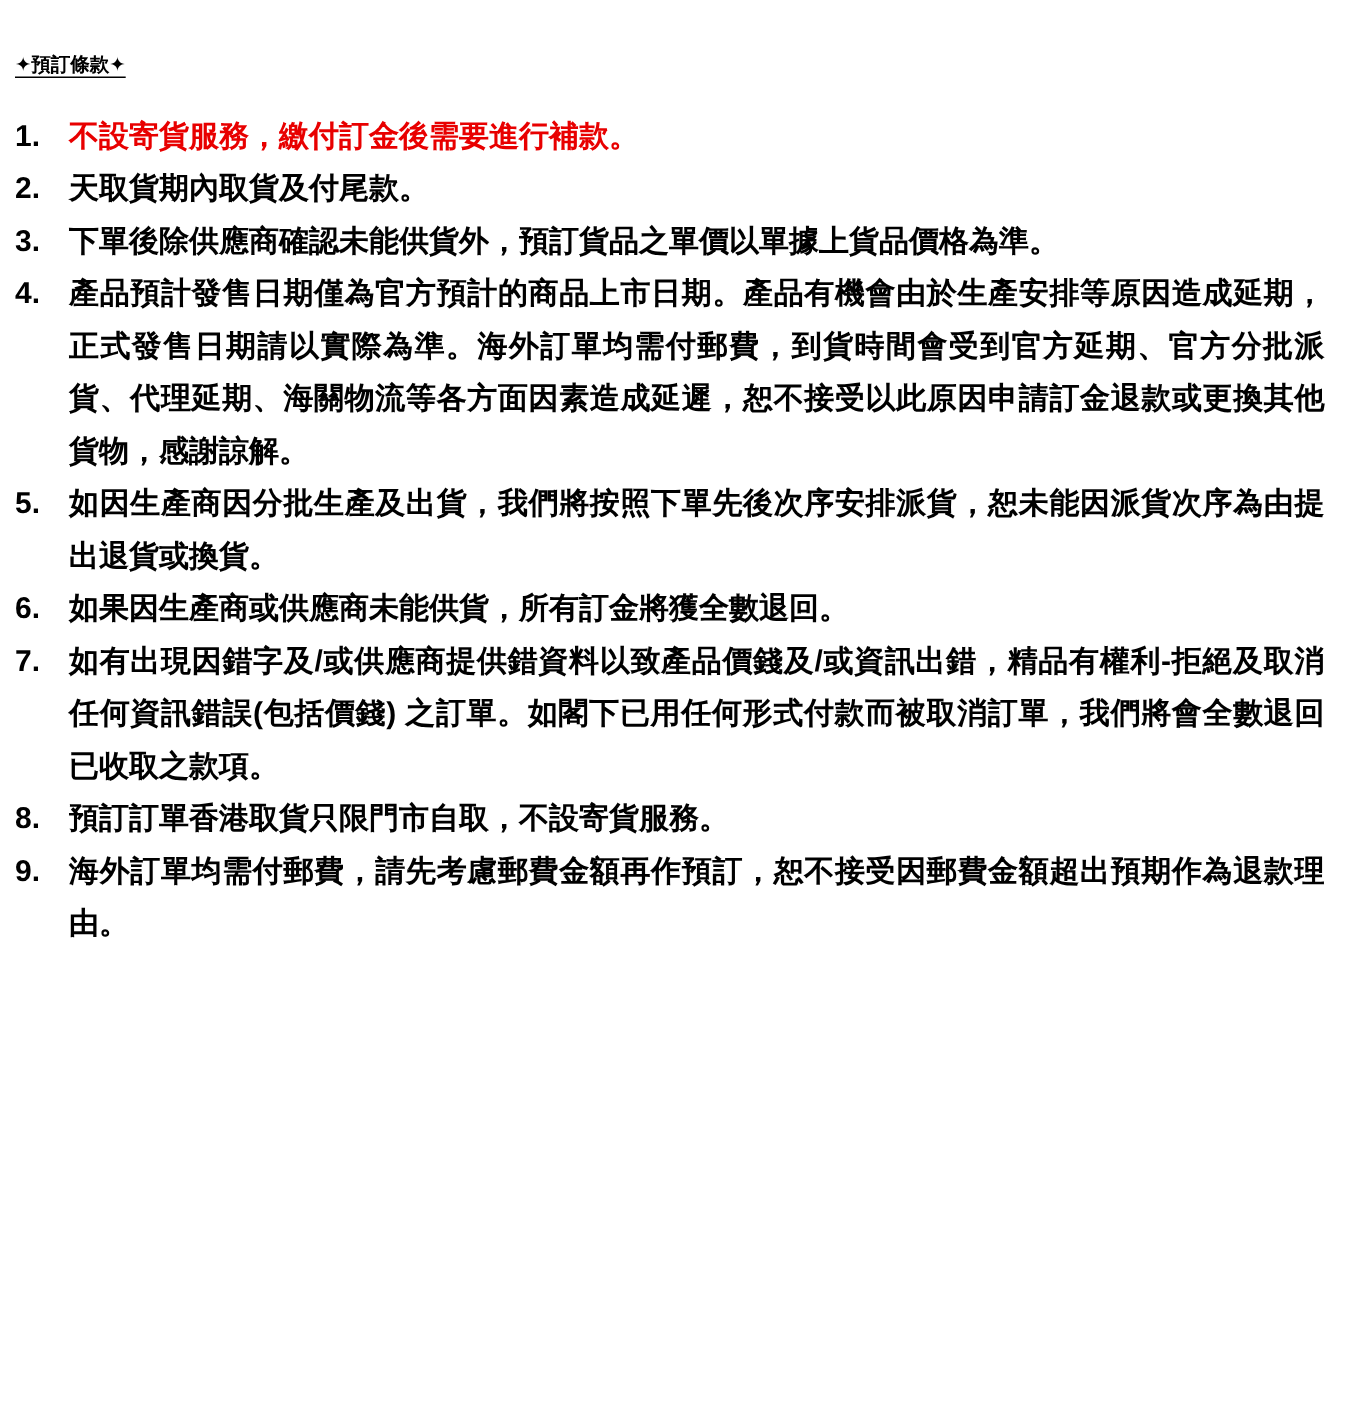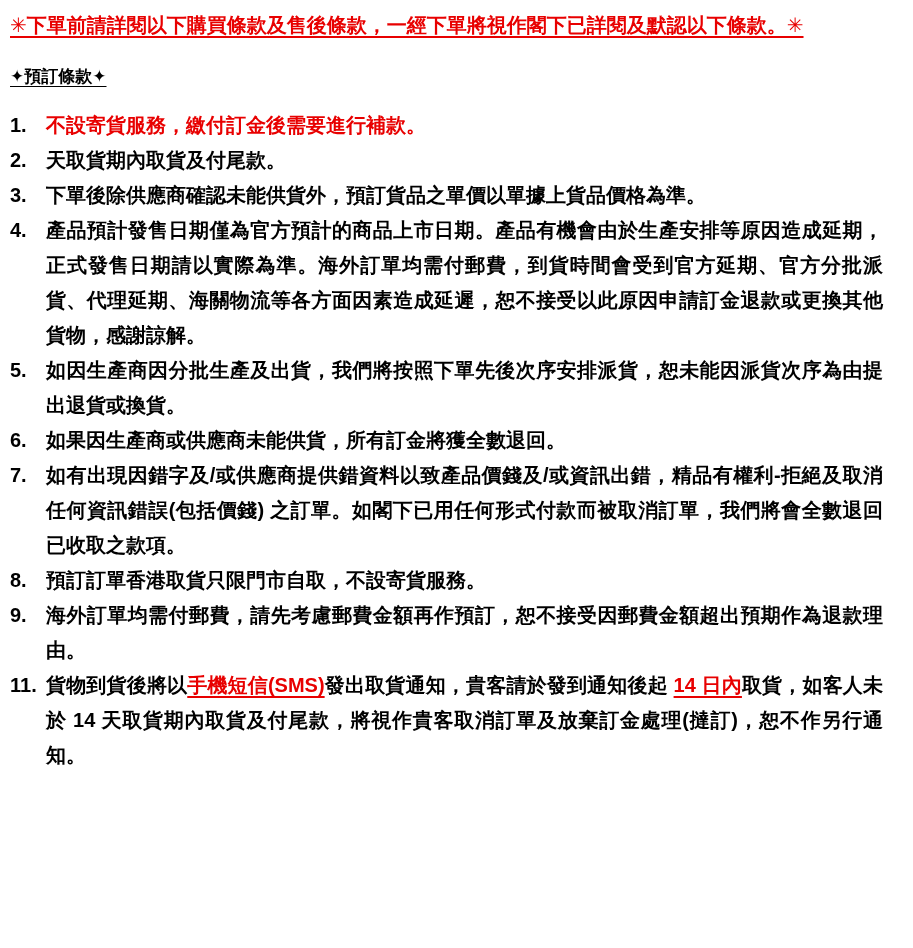--- a/index.html
+++ b/index.html
@@ -19,21 +19,21 @@
   .notice {
     color: var(--red, #e80000);
     font-size: 20px;
     line-height: 30px;
     text-decoration: underline;
     text-underline-offset: 4px;
     margin: 4px 0 0 0;
   }
   .section-title {
     display: inline-block;
-    font-size: 17px;
+    font-size: 13px;
     line-height: 26px;
     text-decoration: underline;
     text-underline-offset: 4px;
     margin: 24px 0 18px 0;
     color: var(--text, #000000);
   }
   .terms {
     font-size: 20px;
   }
   .term-row {
@@ -56,21 +56,20 @@
   .seg-redline {
     color: var(--red, #e80000);
     text-decoration: underline;
     text-underline-offset: 4px;
   }
 </style>
 </head>
 <body>
 
 <div class="page">
-  <div class="notice">✳下單前請詳閱以下購買條款及售後條款，一經下單將視作閣下已詳閱及默認以下條款。✳</div>
 
   <div>
     <span class="section-title">✦預訂條款✦</span>
   </div>
 
   <div class="terms" id="terms-list">
       <div class="term-row">
         <span class="term-num">1.</span>
         <span class="term-content"><span class="seg-red">不設寄貨服務，繳付訂金後需要進行補款。</span></span>
       </div>
@@ -99,18 +98,14 @@
         <span class="term-content"><span class="">如有出現因錯字及/或供應商提供錯資料以致產品價錢及/或資訊出錯，精品有權利-拒絕及取消任何資訊錯誤(包括價錢) 之訂單。如閣下已用任何形式付款而被取消訂單，我們將會全數退回已收取之款項。</span></span>
       </div>
       <div class="term-row">
         <span class="term-num">8.</span>
         <span class="term-content"><span class="">預訂訂單香港取貨只限門市自取，不設寄貨服務。</span></span>
       </div>
       <div class="term-row">
         <span class="term-num">9.</span>
         <span class="term-content"><span class="">海外訂單均需付郵費，請先考慮郵費金額再作預訂，恕不接受因郵費金額超出預期作為退款理由。</span></span>
       </div>
-      <div class="term-row">
-        <span class="term-num">11.</span>
-        <span class="term-content"><span class="">貨物到貨後將以</span><span class="seg-redline">手機短信(SMS)</span><span class="">發出取貨通知，貴客請於發到通知後起 </span><span class="seg-redline">14 日內</span><span class="">取貨，如客人未於 14 天取貨期內取貨及付尾款，將視作貴客取消訂單及放棄訂金處理(撻訂)，恕不作另行通知。</span></span>
-      </div>
     </div>
 </div>
 
 </body></html>

